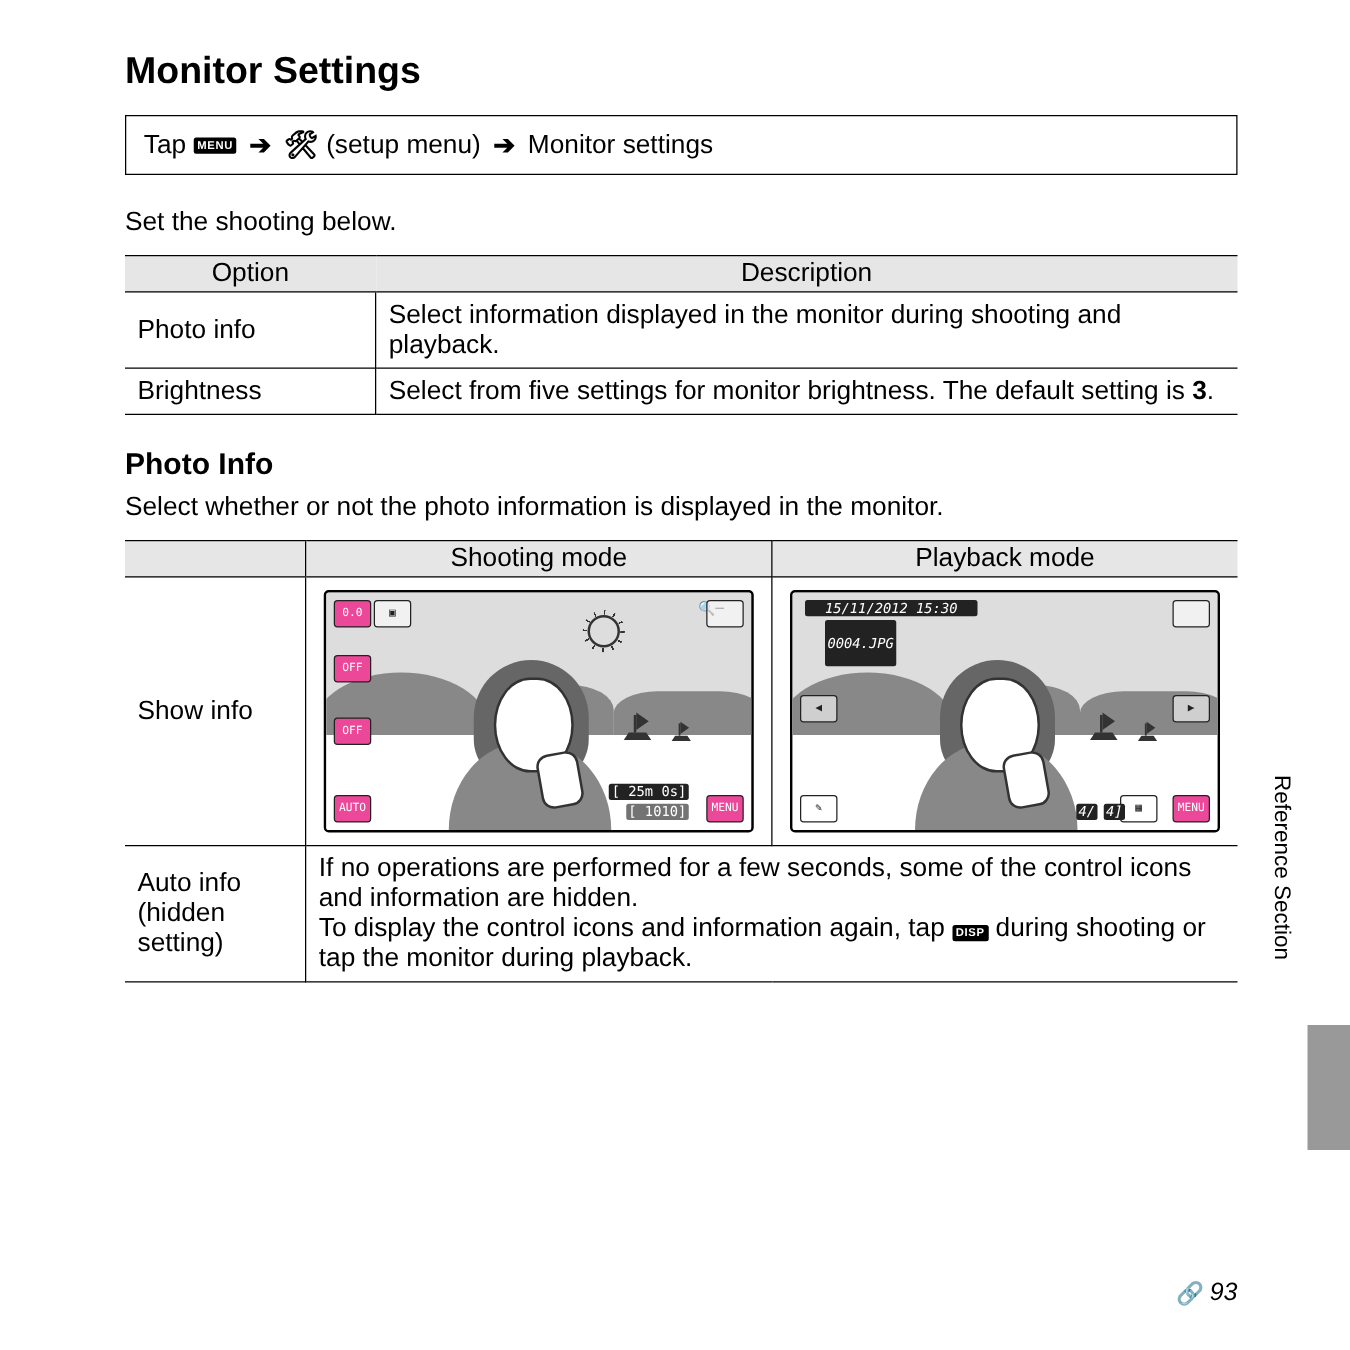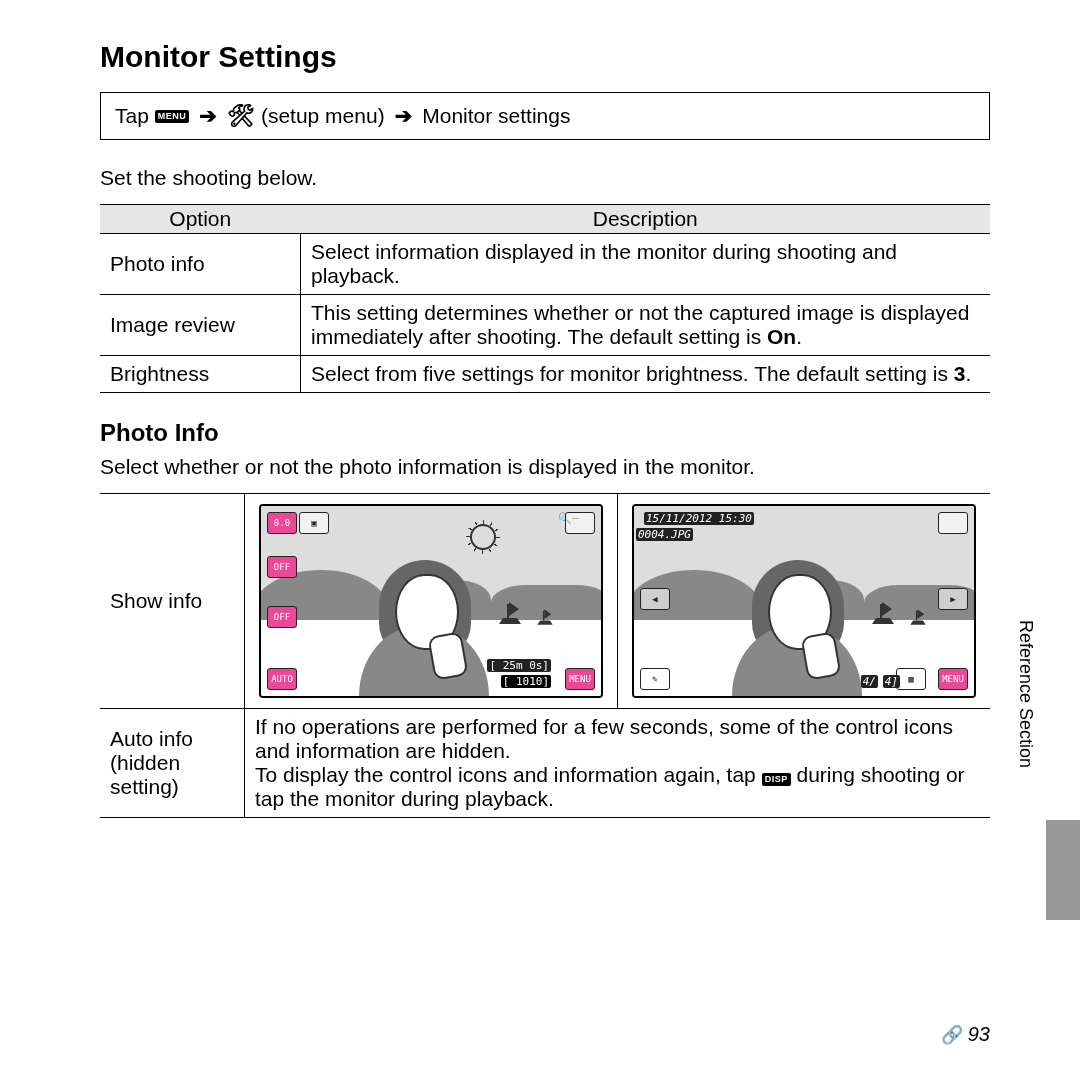--- a/index.html
+++ b/index.html
@@ -208,39 +208,38 @@
     <tbody>
         <tr>
       <th>Option</th>
       <th>Description</th>
     </tr>
     <tr>
       <td>Photo info</td>
       <td>Select information displayed in the monitor during shooting and playback.</td>
     </tr>
     <tr>
-      <td>Image review</td>
-      <td>
-        <span>This setting determines whether or not the captured image is displayed immediately after shooting. The default setting is </span><b>On</b><span>.</span>
-      </td>
-    </tr>
-    <tr>
       <td>Brightness</td>
       <td>
         <span>Select from five settings for monitor brightness. The default setting is </span><b>3</b><span>.</span>
       </td>
     </tr>
   </tbody>
     </table>
 
   <h2>Photo Info</h2>
   <div class="sub">Select whether or not the photo information is displayed in the monitor.</div>
 
   <table class="photo">
     <tbody>
+        <tr>
+      <th style="background:#e6e6e6;border-left:none;"></th>
+      <th>Shooting mode</th>
+      <th>Playback mode</th>
+    </tr>
     <tr>
       <td class="label">Show info</td>
       <td>
         <div class="lcd-wrap">
               <div class="lcd">
           <div class="sky"></div>
                 <div class="sea"></div>
           <div class="land l1"></div>
                 <div class="land l2"></div>
                 <div class="land l3"></div>
@@ -258,21 +257,21 @@
                   <div class="hand"></div>
           </div>
           <span class="ov" style="top:6px;left:6px;"><span class="icon-sq icon-dark">0.0</span></span>
           <span class="ov" style="top:6px;left:38px;"><span class="icon-sq">▣</span></span>
           <span class="ov" style="top:6px;right:22px;"><span>🔍─</span></span>
           <span class="ov" style="top:6px;right:6px;"><span class="icon-sq" style="width:10px;"></span></span>
           <span class="ov" style="top:50px;left:6px;"><span class="icon-sq icon-dark">OFF</span></span>
           <span class="ov" style="top:100px;left:6px;"><span class="icon-sq icon-dark">OFF</span></span>
           <span class="ov" style="bottom:6px;left:6px;"><span class="icon-sq icon-dark">AUTO</span></span>
           <span class="ov" style="bottom:24px;right:50px;color:#fff;background:#222;padding:0 2px;border-radius:2px;">[ 25m 0s]</span>
-          <span class="ov" style="bottom:8px;right:50px;color:#fff;background:#000000;padding:0 2px;border-radius:2px;">[ 1010]</span>
+          <span class="ov" style="bottom:8px;right:50px;color:#fff;background:#737373;padding:0 2px;border-radius:2px;">[ 1010]</span>
           <span class="ov" style="bottom:6px;right:6px;"><span class="icon-sq icon-dark">MENU</span></span>
         </div>
             </div>
       </td>
       <td>
         <div class="lcd-wrap">
               <div class="lcd">
           <div class="sky"></div>
                 <div class="sea"></div>
           <div class="land l1"></div>
@@ -283,22 +282,22 @@
                 </div>
           <div class="boat b2">
                   <span class="sail"></span>
                 </div>
           <div class="person">
             <div class="hair"></div>
                   <div class="body"></div>
                   <div class="head"></div>
                   <div class="hand"></div>
           </div>
-          <span class="ov" style="top:6px;left:10px;font-style:italic;color:#fff;background:#222;padding:0 2px;border-radius:2px;">15/11/2012 15:30</span>
-          <span class="ov" style="top:22px;left:2px;font-style:italic;color:#fff;background:#222;padding:0 2px;border-radius:2px;">0004.JPG</span>
+          <span class="ov" style="top:6px;left:10px;font-style:italic;color:#fff;background:#222;padding:0 16px;border-radius:2px;">15/11/2012 15:30</span>
+          <span class="ov" style="top:22px;left:26px;font-style:italic;color:#fff;background:#222;padding:12px 2px;border-radius:2px;">0004.JPG</span>
           <span class="ov" style="top:6px;right:6px;"><span class="icon-sq" style="width:10px;"></span></span>
           <span class="ov" style="top:82px;left:6px;"><span class="icon-sq">◀</span></span>
           <span class="ov" style="top:82px;right:6px;"><span class="icon-sq">▶</span></span>
           <span class="ov" style="bottom:6px;left:6px;"><span class="icon-sq">✎</span></span>
           <span class="ov" style="bottom:6px;right:6px;"><span class="icon-sq icon-dark">MENU</span></span>
           <span class="ov" style="bottom:6px;right:48px;"><span class="icon-sq">▦</span></span>
           <span class="ov" style="bottom:8px;right:96px;font-style:italic;color:#fff;background:#222;padding:0 2px;border-radius:2px;">4/</span>
           <span class="ov" style="bottom:8px;right:74px;font-style:italic;color:#fff;background:#222;padding:0 2px;border-radius:2px;">4]</span>
         </div>
             </div>

